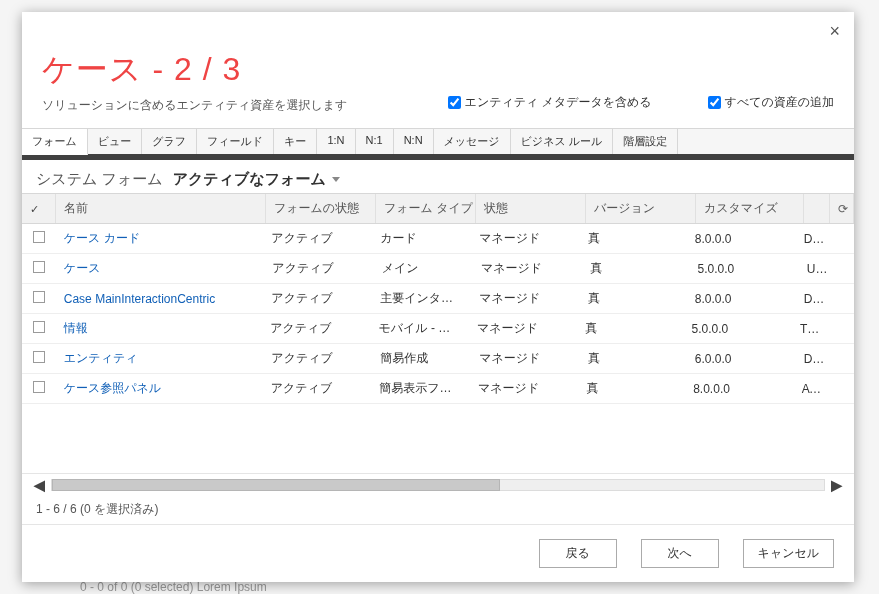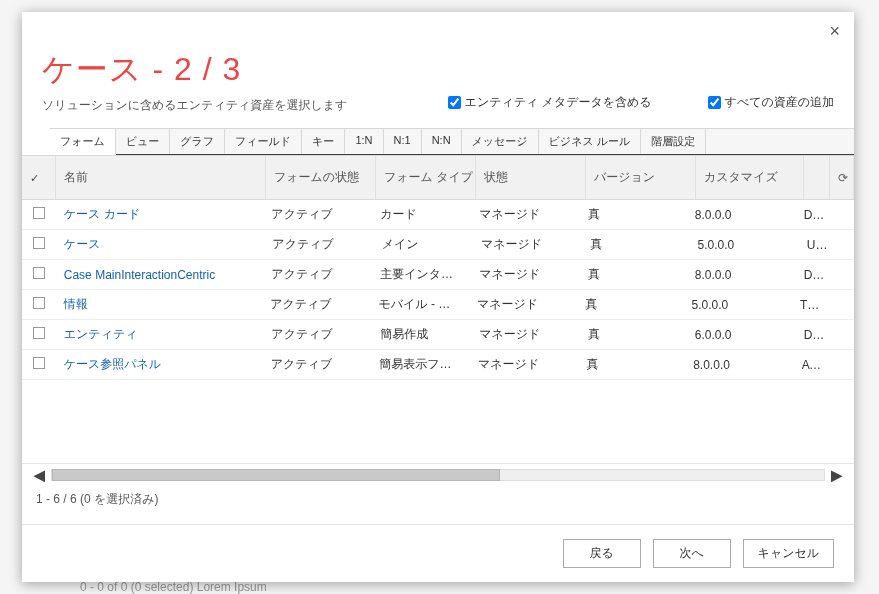--- a/index.html
+++ b/index.html
@@ -60,24 +60,23 @@
   .checks {
     display: flex;
     gap: 14px;
     font-size: 12px;
     color: #333;
   }
   .checks label { display: flex; align-items: center; gap: 4px; cursor: pointer; padding-left: 42px; }
   .tabbar {
     display: flex;
     border-top: 1px solid #d7d7d7;
-    border-bottom: 1px solid #404040;
+    border-bottom: 6px solid #404040;
     background: #f6f6f6;
     margin-top: 10px;
-    margin-left: 28px;
   }
   .tab {
     padding: 5px 10px;
     border-right: 1px solid #d7d7d7;
     font-size: 11px;
     color: #333;
     cursor: pointer;
     white-space: nowrap;
   }
   .tab.active { background: #fff; border-bottom: 1px solid #fff; margin-bottom: -1px; }
@@ -112,21 +111,21 @@
   .gridhead, .gridrow {
     display: flex;
     align-items: center;
     min-width: 0;
   }
   .gridhead {
     background: #f1f1f1;
     border-bottom: 1px solid #d7d7d7;
     color: #555;
     font-size: 12px;
-    height: 44px;
+    height: 30px;
   }
   .gridbody {
     overflow: hidden;
     flex: 1 1 auto;
   }
   .gridrow {
     height: 30px;
     border-bottom: 1px solid #eee;
     font-size: 12px;
   }
@@ -160,29 +159,29 @@
     border: 1px solid #dcdcdc;
   }
   .thumb {
     position: absolute; top: -1px; left: 0;
     height: 12px; width: 58%;
     background: #c9c9c9;
     border: 1px solid #b5b5b5;
   }
   .arrow { font-size: 14px; color: #444; cursor: pointer; font-weight: bold; }
   .footer-status {
-    padding: 6px 14px 16px 14px;
+    padding: 6px 14px 6px 14px;
     color: #555;
     font-size: 12px;
     border-bottom: 1px solid #e5e5e5;
   }
   .footer-buttons {
     display: flex;
     justify-content: flex-end;
-    gap: 12px;
+    gap: 24px;
     padding: 14px 20px;
   }
   .btn {
     min-width: 78px;
     padding: 5px 14px;
     border: 1px solid #ababab;
     background: #fff;
     font-size: 12px;
     text-align: center;
     cursor: pointer;
@@ -229,20 +228,27 @@
       <div class="tab">フィールド</div>
       <div class="tab">キー</div>
       <div class="tab">1:N</div>
       <div class="tab">N:1</div>
       <div class="tab">N:N</div>
       <div class="tab">メッセージ</div>
       <div class="tab">ビジネス ルール</div>
       <div class="tab">階層設定</div>
     </div>
 
+  <div class="viewbar">
+    <span>システム フォーム</span>
+    <span class="cur">
+      <span>アクティブなフォーム</span>
+      <span class="chev-down"></span>
+    </span>
+  </div>
 
   <div class="gridwrap">
     <div class="gridhead">
       <div class="cell c-ck">
           <span class="check-icon"></span>
         </div>
       <div class="cell c-name">名前</div>
       <div class="cell c-state">フォームの状態</div>
       <div class="cell c-type">
         <span>フォーム タイプ</span>

